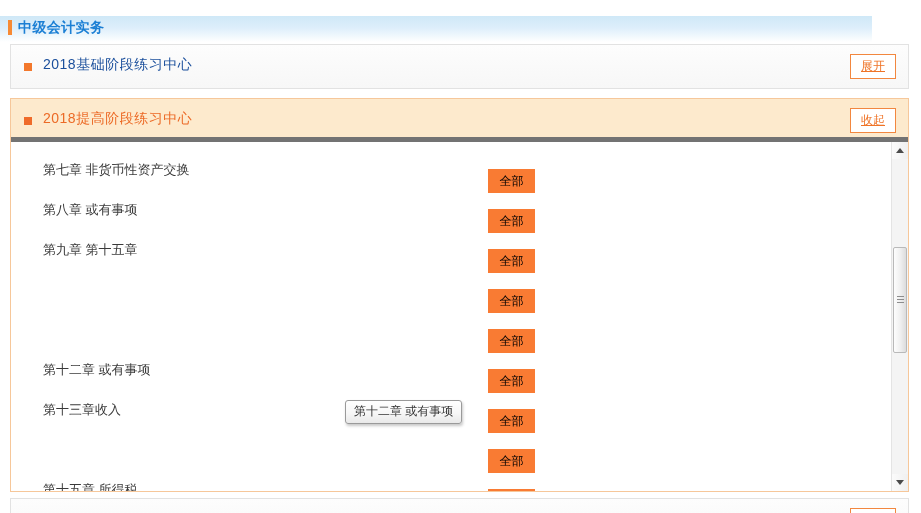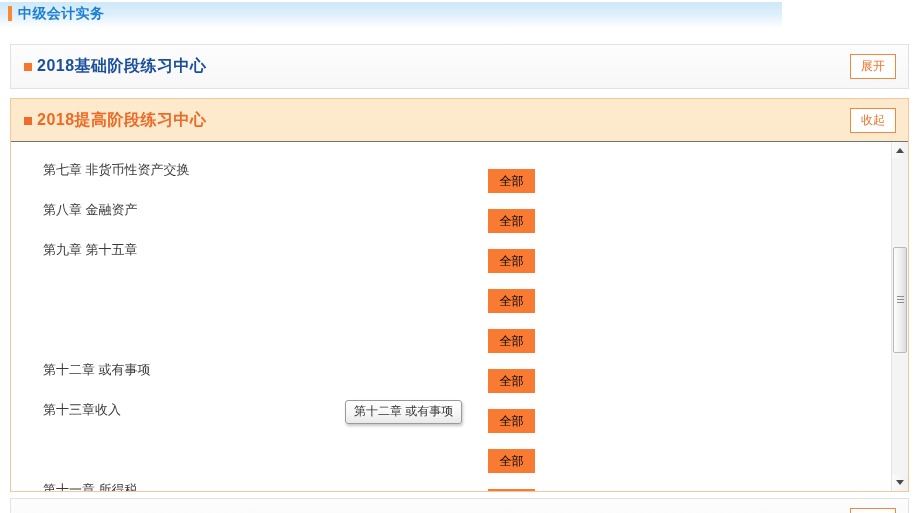--- a/index.html
+++ b/index.html
@@ -13,22 +13,22 @@
     overflow: hidden;
     font-family: "Liberation Sans", "DejaVu Sans", sans-serif;
     font-size: 13px;
     color: #333;
     position: relative;
   }
 
   
   .page-header {
     position: absolute;
-    left: 0; top: 2px;
-    width: 782px; height: 26px;
+    left: 0; top: 16px;
+    width: 872px; height: 26px;
     background: linear-gradient(to bottom, #cfe8f7 0%, #ddeefb 45%, #f2f9fd 80%, #ffffff 100%);
     border-bottom: 1px solid #ffffff;
   }
   .page-header .hdr-bar {
     position: absolute;
     left: 8px; top: 4px;
     width: 4px; height: 15px;
     background: #f78a34;
   }
   .page-header .hdr-title {
@@ -64,59 +64,60 @@
   }
 
   
   .panel.expanded {
     border: 1px solid #f6c79a;
     background: #ffffff;
   }
   .panel.expanded .panel-head {
     height: 43px;
     background: #fdeacd;
-    border-bottom: 1px solid #737373;
+    border-bottom: 5px solid #737373;
   }
   .panel.expanded .bullet {
     background: #ef6b2a;
   }
   .panel.expanded .panel-title {
     color: #ec6a26;
   }
 
   .panel-head {
     position: relative;
     width: 100%;
     box-sizing: border-box;
   }
   .bullet {
     position: absolute;
     left: 13px; top: 18px;
     width: 8px; height: 8px;
   }
   .panel-title {
     position: absolute;
-    left: 26px; top: 11px;
-    font-size: 16px;
-    font-weight: bold;
+    left: 32px; top: 11px;
+    font-size: 14px;
+    font-weight: normal;
     letter-spacing: 0.5px;
   }
   .toggle-btn {
     position: absolute;
     right: 12px; top: 9px;
     width: 46px; height: 25px;
     line-height: 23px;
     text-align: center;
     box-sizing: border-box;
     border: 1px solid #f2873f;
     background: #ffffff;
     color: #ef7326;
     font-size: 12px;
     cursor: pointer;
     user-select: none;
+    text-decoration: underline;
   }
 
   
   .chapter-viewport {
     position: relative;
     width: 100%;
     height: 349px;
     overflow: hidden;
     background: #ffffff;
   }
@@ -269,21 +270,21 @@
         
         
       </div>
 
       <div class="chapter-row">
         <span class="chapter-name">第七章 非货币性资产交换</span>
         <span class="all-btn">全部</span>
       </div>
 
       <div class="chapter-row">
-        <span class="chapter-name">第八章 金融资产</span>
+        <span class="chapter-name">第八章 或有事项</span>
         <span class="all-btn">全部</span>
       </div>
 
       <div class="chapter-row">
         <span class="chapter-name">第九章 第十五章</span>
         <span class="all-btn">全部</span>
       </div>
 
       <div class="chapter-row">
         <span class="all-btn">全部</span>
@@ -301,21 +302,21 @@
       <div class="chapter-row">
         <span class="chapter-name">第十三章收入</span>
         <span class="all-btn">全部</span>
       </div>
 
       <div class="chapter-row">
         <span class="all-btn">全部</span>
       </div>
 
       <div class="chapter-row">
-        <span class="chapter-name">第十一章 所得税</span>
+        <span class="chapter-name">第十五章 所得税</span>
         <span class="all-btn">全部</span>
       </div>
 
     </div>
 
     <div class="scrollbar">
       <div class="sb-arrow up">
         <span class="tri"></span>
       </div>
       <div class="sb-track">

